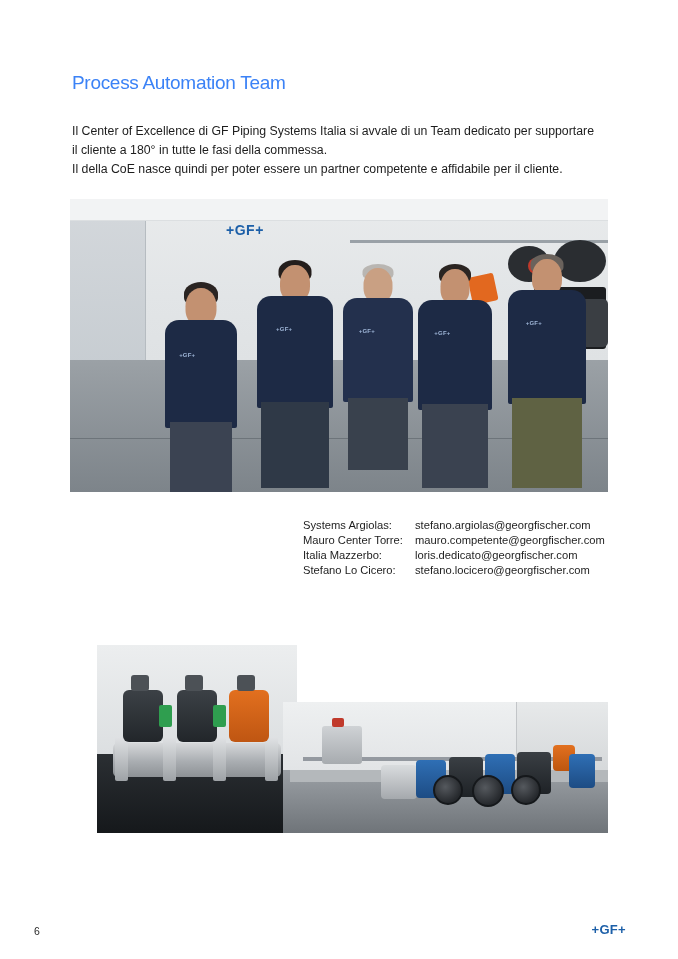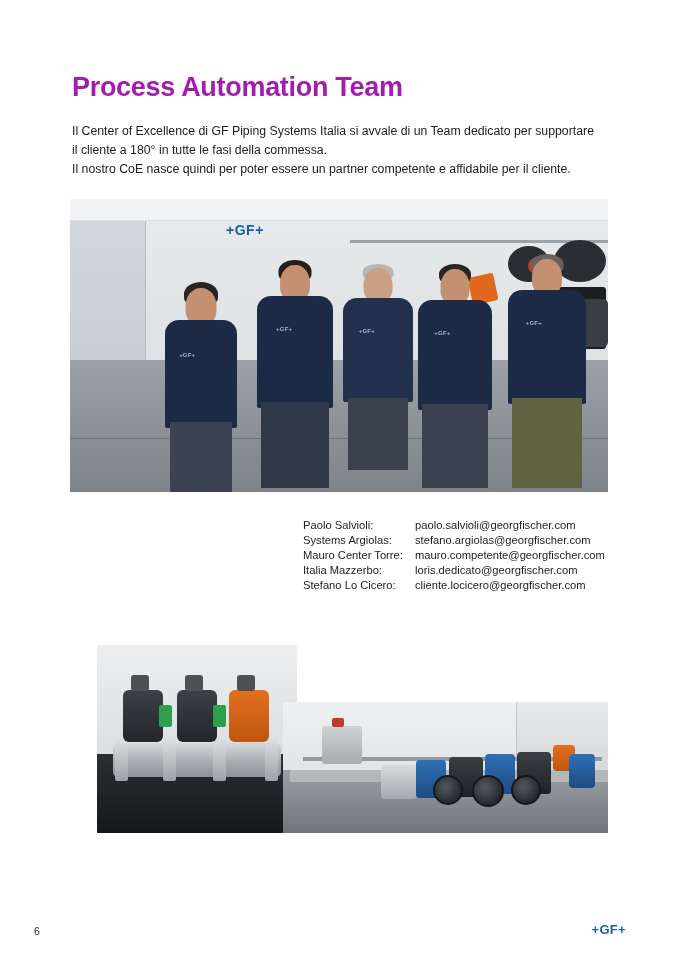--- a/index.html
+++ b/index.html
@@ -20,24 +20,24 @@
     width: 678px;
     height: 959px;
     background: #ffffff;
   }
 
   
   .title {
     position: absolute;
     left: 72px;
     top: 72px;
-    font-size: 27px;
-    font-weight: bold;
+    font-size: 19px;
+    font-weight: normal;
     letter-spacing: -0.3px;
-    color: #a21caf;
+    color: #3b82f6;
   }
 
   
   .intro {
     position: absolute;
     left: 72px;
     top: 122px;
     width: 530px;
     font-size: 12.3px;
     line-height: 19px;
@@ -360,21 +360,21 @@
 </style>
 </head>
 <body>
 
 <div class="page">
 
   <div class="title">Process Automation Team</div>
 
   <div class="intro">
     <p>Il Center of Excellence di GF Piping Systems Italia si avvale di un Team dedicato per supportare il cliente a 180° in tutte le fasi della commessa.</p>
-    <p>Il nostro CoE nasce quindi per poter essere un partner competente e affidabile per il cliente.</p>
+    <p>Il della CoE nasce quindi per poter essere un partner competente e affidabile per il cliente.</p>
   </div>
 
   <div class="team-photo">
     <div class="tp-wall"></div>
     <div class="tp-wall-left"></div>
     <div class="tp-wall-seam"></div>
     <div class="tp-ceiling"></div>
     <div class="tp-logo">+GF+</div>
     <div class="tp-shelf"></div>
     <div class="tp-monitor"></div>
@@ -426,38 +426,34 @@
       <div class="p-head" style="width:30px;height:37px;top:5px;"></div>
       <div class="p-body" style="width:78px;height:114px;top:36px;"></div>
       <div class="p-gf" style="top:66px;left:36%;">+GF+</div>
       <div class="p-legs" style="width:70px;height:90px;top:144px;background:#5f6243;"></div>
     </div>
   </div>
 
   <div class="contacts">
 
     <div class="contact-row">
-      <span class="contact-name">Paolo Salvioli:</span>
-      <span class="contact-email">paolo.salvioli@georgfischer.com</span>
-    </div>
-    <div class="contact-row">
       <span class="contact-name">Systems Argiolas:</span>
       <span class="contact-email">stefano.argiolas@georgfischer.com</span>
     </div>
     <div class="contact-row">
       <span class="contact-name">Mauro Center Torre:</span>
       <span class="contact-email">mauro.competente@georgfischer.com</span>
     </div>
     <div class="contact-row">
       <span class="contact-name">Italia Mazzerbo:</span>
       <span class="contact-email">loris.dedicato@georgfischer.com</span>
     </div>
     <div class="contact-row">
       <span class="contact-name">Stefano Lo Cicero:</span>
-      <span class="contact-email">cliente.locicero@georgfischer.com</span>
+      <span class="contact-email">stefano.locicero@georgfischer.com</span>
     </div>
   </div>
 
   <div class="photo-valves">
     <div class="pv-wall"></div>
     <div class="pv-dark"></div>
     <div class="pv-pipe"></div>
     <div class="pv-flange" style="left:9%;"></div>
     <div class="pv-flange" style="left:33%;"></div>
     <div class="pv-flange" style="left:58%;"></div>

